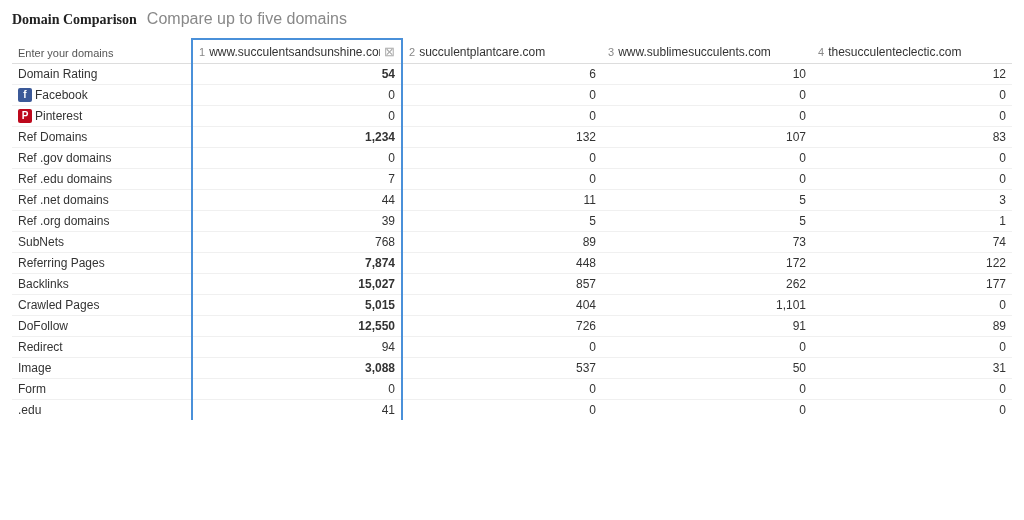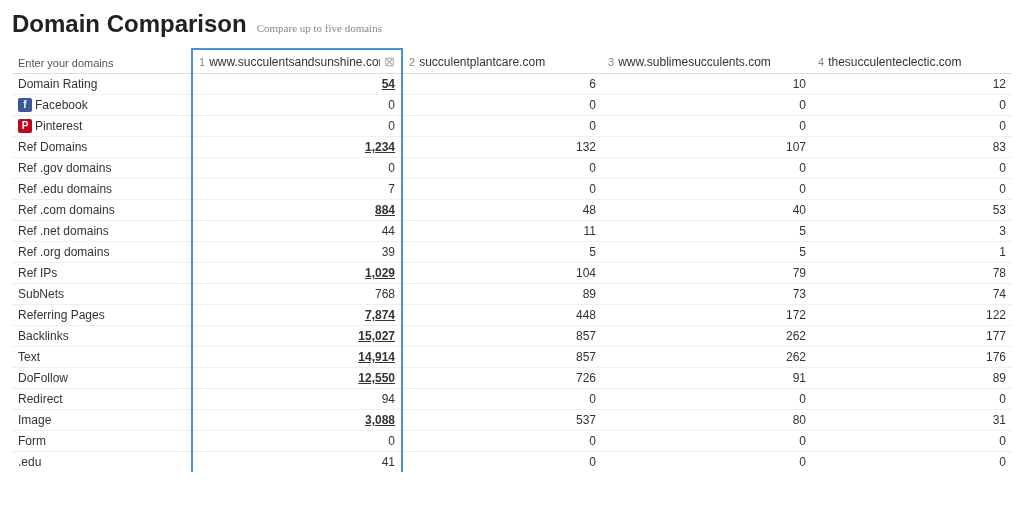--- a/index.html
+++ b/index.html
@@ -15,28 +15,28 @@
     .page-wrapper {
       padding: 10px 12px;
     }
     .page-header {
       display: flex;
       align-items: baseline;
       gap: 10px;
       margin-bottom: 10px;
     }
     .page-title {
-      font-size: 24px;
+      font-size: 14px;
       font-weight: bold;
       color: #222;
+      font-family: Liberation Serif, serif;
     }
     .page-subtitle {
-      font-size: 11px;
+      font-size: 16px;
       color: #888;
-      font-family: Liberation Serif, serif;
     }
     .main-table {
       width: 100%;
       border-collapse: collapse;
       table-layout: fixed;
     }
     .col-label { width: 180px; }
     .col-domain { width: 210px; }
     .col-domain2 { width: 200px; }
     .col-domain3 { width: 210px; }
@@ -109,21 +109,20 @@
       font-size: 12px;
       margin-top: 41px;
     }
     .td-value {
       text-align: right;
       font-size: 12px;
       color: #333;
     }
     .td-value.bold {
       font-weight: bold;
-      text-decoration: underline;
     }
     .icon-fb {
       display: inline-block;
       width: 14px;
       height: 14px;
       background: #3b5998;
       color: white;
       font-size: 10px;
       font-weight: bold;
       text-align: center;
@@ -248,48 +247,34 @@
           <td class="td-value">0</td>
         </tr>
         <tr>
           <td class="td-label">Ref .edu domains</td>
           <td class="td-value td-domain1">7</td>
           <td class="td-value">0</td>
           <td class="td-value">0</td>
           <td class="td-value">0</td>
         </tr>
         <tr>
-          <td class="td-label">Ref .com domains</td>
-          <td class="td-value bold td-domain1">884</td>
-          <td class="td-value">48</td>
-          <td class="td-value">40</td>
-          <td class="td-value">53</td>
-        </tr>
-        <tr>
           <td class="td-label">Ref .net domains</td>
           <td class="td-value td-domain1">44</td>
           <td class="td-value">11</td>
           <td class="td-value">5</td>
           <td class="td-value">3</td>
         </tr>
         <tr>
           <td class="td-label">Ref .org domains</td>
           <td class="td-value td-domain1">39</td>
           <td class="td-value">5</td>
           <td class="td-value">5</td>
           <td class="td-value">1</td>
         </tr>
         <tr>
-          <td class="td-label">Ref IPs</td>
-          <td class="td-value bold td-domain1">1,029</td>
-          <td class="td-value">104</td>
-          <td class="td-value">79</td>
-          <td class="td-value">78</td>
-        </tr>
-        <tr>
           <td class="td-label">SubNets</td>
           <td class="td-value td-domain1">768</td>
           <td class="td-value">89</td>
           <td class="td-value">73</td>
           <td class="td-value">74</td>
         </tr>
         <tr>
           <td class="td-label">Referring Pages</td>
           <td class="td-value bold td-domain1">7,874</td>
           <td class="td-value">448</td>
@@ -297,45 +282,45 @@
           <td class="td-value">122</td>
         </tr>
         <tr>
           <td class="td-label">Backlinks</td>
           <td class="td-value bold td-domain1">15,027</td>
           <td class="td-value">857</td>
           <td class="td-value">262</td>
           <td class="td-value">177</td>
         </tr>
         <tr>
-          <td class="td-label">Text</td>
-          <td class="td-value bold td-domain1">14,914</td>
-          <td class="td-value">857</td>
-          <td class="td-value">262</td>
-          <td class="td-value">176</td>
+          <td class="td-label">Crawled Pages</td>
+          <td class="td-value bold td-domain1">5,015</td>
+          <td class="td-value">404</td>
+          <td class="td-value">1,101</td>
+          <td class="td-value">0</td>
         </tr>
         <tr>
           <td class="td-label">DoFollow</td>
           <td class="td-value bold td-domain1">12,550</td>
           <td class="td-value">726</td>
           <td class="td-value">91</td>
           <td class="td-value">89</td>
         </tr>
         <tr>
           <td class="td-label">Redirect</td>
           <td class="td-value td-domain1">94</td>
           <td class="td-value">0</td>
           <td class="td-value">0</td>
           <td class="td-value">0</td>
         </tr>
         <tr>
           <td class="td-label">Image</td>
           <td class="td-value bold td-domain1">3,088</td>
           <td class="td-value">537</td>
-          <td class="td-value">80</td>
+          <td class="td-value">50</td>
           <td class="td-value">31</td>
         </tr>
         <tr>
           <td class="td-label">Form</td>
           <td class="td-value td-domain1">0</td>
           <td class="td-value">0</td>
           <td class="td-value">0</td>
           <td class="td-value">0</td>
         </tr>
         <tr>

